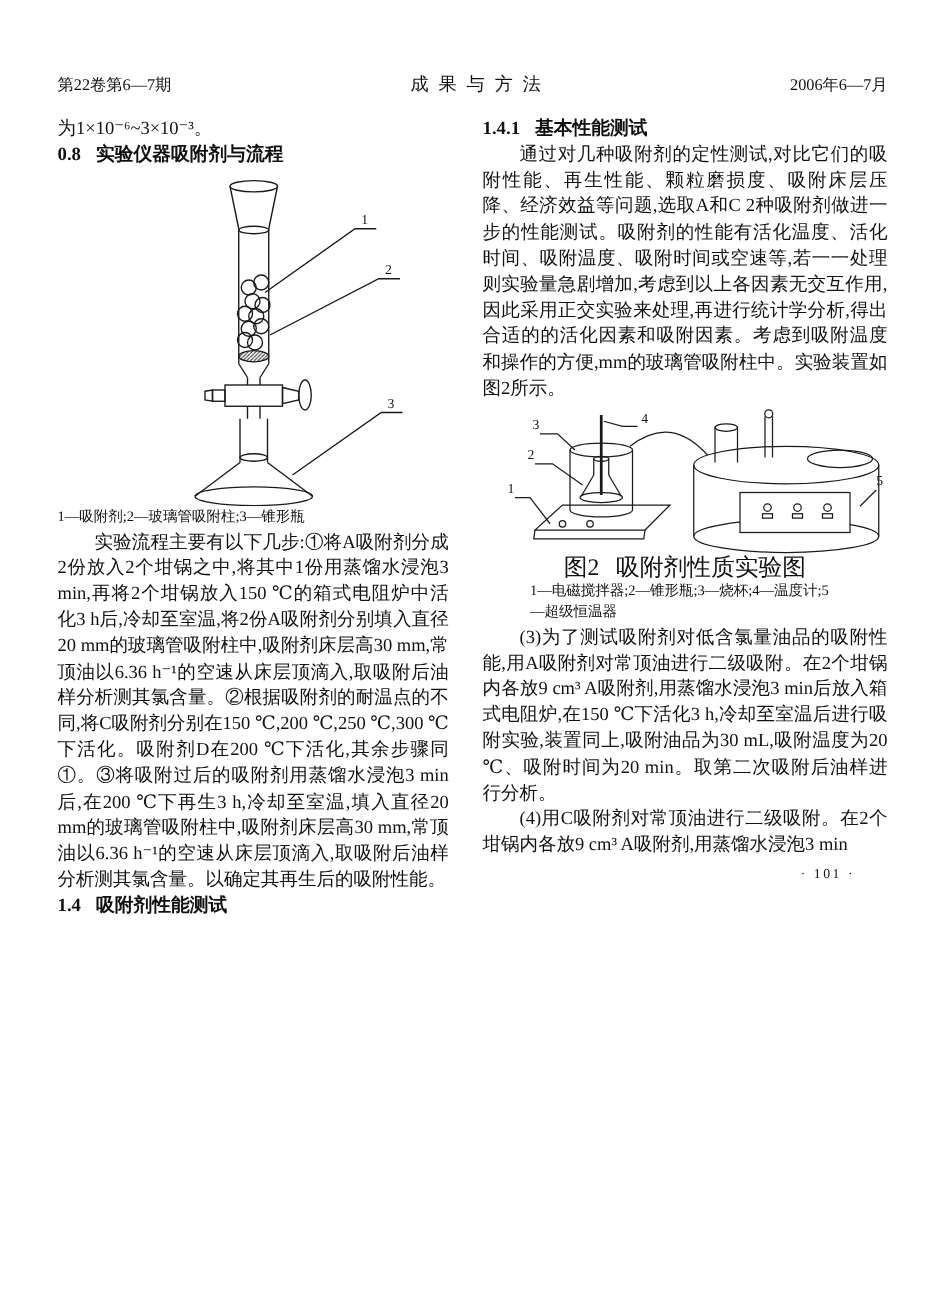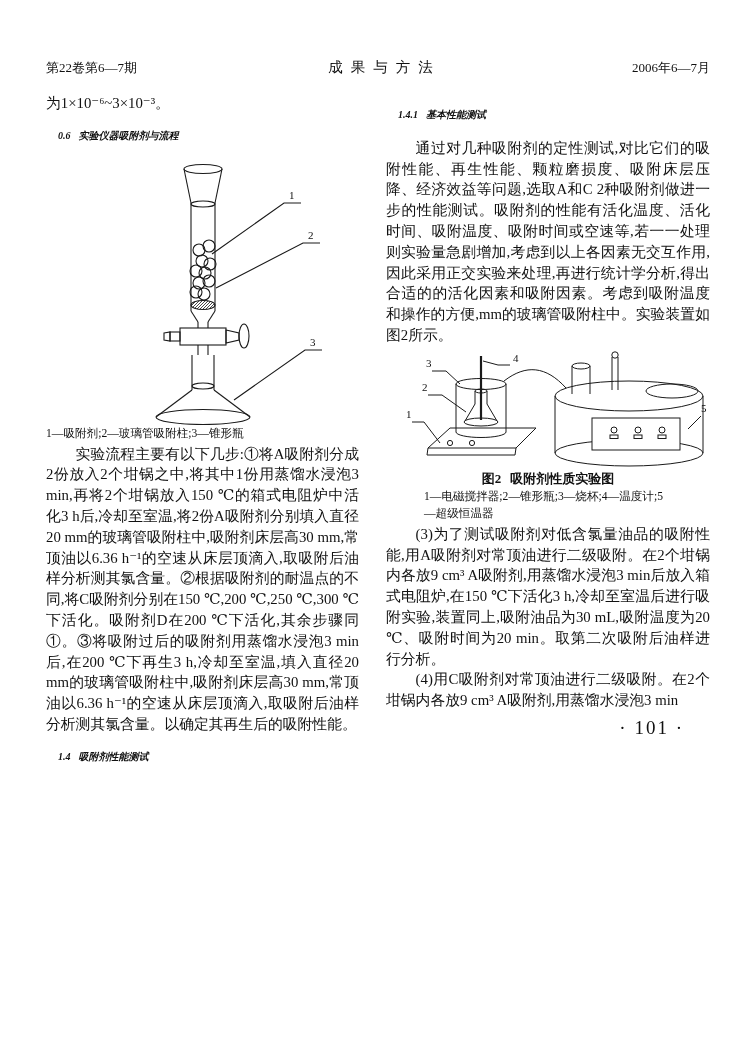--- a/index.html
+++ b/index.html
@@ -25,41 +25,41 @@
   .col{width:324px;}
   p{
     margin:0;
     font-size:14.8px;
     line-height:20.8px;
     text-align:justify;
     text-indent:2em;
   }
   p.noindent{text-indent:0;}
   .sec{
-    margin:12px;
-    font-size:10px;
+    margin:0;
+    font-size:15px;
     line-height:20.8px;
     font-weight:bold;
-    display:flex;gap:0.8em;font-style:italic;
+    display:flex;gap:0.8em;
   }
   figure{margin:4px 0 2px 0;text-align:center;}
   figcaption{
-    font-size:13px;line-height:18px;font-weight:bold;margin-top:2px;
+    font-size:19px;line-height:18px;font-weight:normal;margin-top:2px;
   }
   figcaption .cap-num{margin-right:0.7em;}
   .legend{
     font-size:11.6px;line-height:17px;text-align:left;
     margin:0 auto;
   }
   .legend.narrow{max-width:248px;}
   svg{display:block;margin:0 auto;}
   svg text{font-family:"Liberation Serif","DejaVu Serif",serif;font-size:11px;fill:#111;}
   .pageno{
     text-align:right;
-    font-size:19px;
+    font-size:11px;
     padding-right:26px;
     margin-top:6px;
     letter-spacing:2px;
   }
 </style>
 </head>
 <body>
 
 <div class="page">
 
@@ -69,21 +69,21 @@
     <span>2006年6—7月</span>
   </div>
 
   <div class="columns">
 
     <div class="col">
 
       <p class="noindent">为1×10⁻⁶~3×10⁻³。</p>
 
       <h3 class="sec">
-        <span>0.6</span>
+        <span>0.8</span>
         <span>实验仪器吸附剂与流程</span>
       </h3>
 
 
       <figure>
         <svg width="300" height="266" viewBox="0 0 300 266">
           <g fill="none" stroke="#1a1a1a" stroke-width="1.1">
 
             <ellipse cx="150" cy="10" rx="19" ry="4.5"></ellipse>
             <line x1="131" y1="10" x2="138" y2="44"></line>

